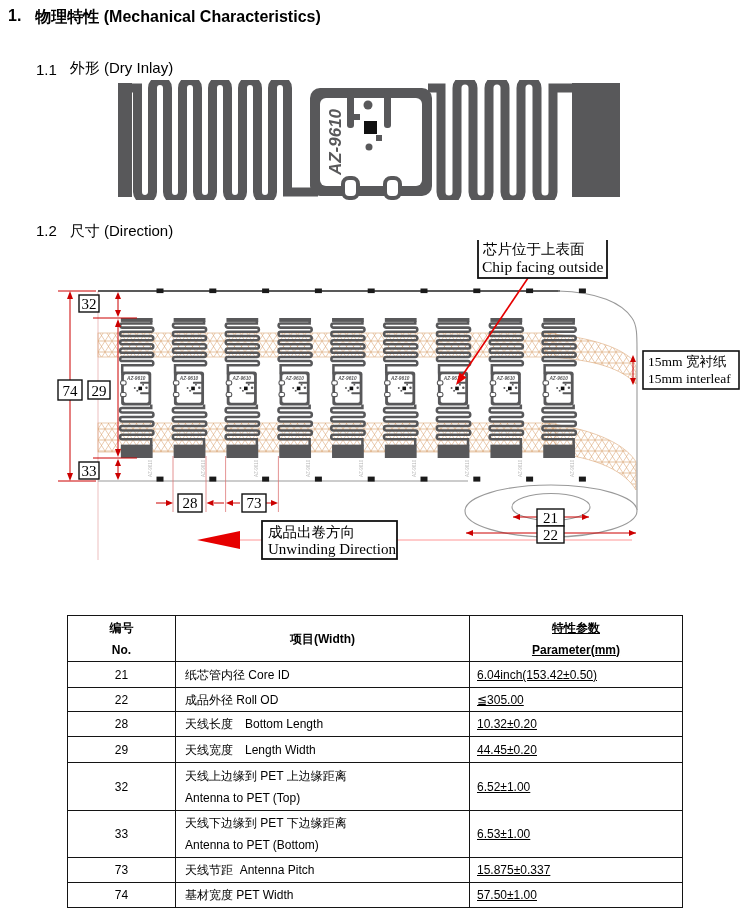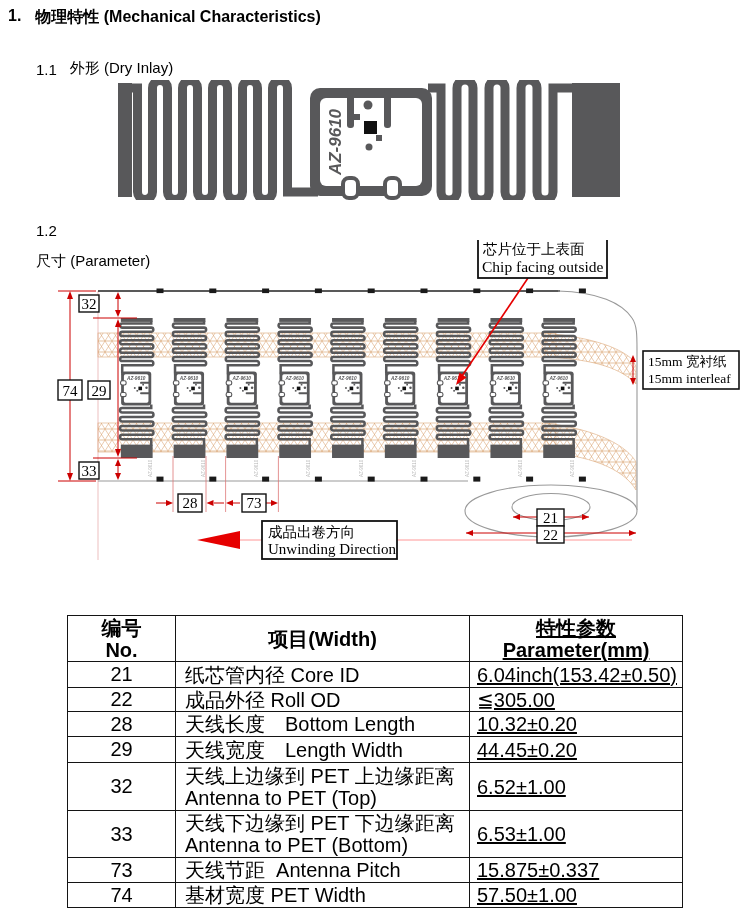--- a/index.html
+++ b/index.html
@@ -1,23 +1,23 @@
 <!DOCTYPE html>
 <html><head>
 <meta charset="utf-8">
 <style>
   html,body{margin:0;padding:0;background:#fff;}
   body{width:741px;height:921px;position:relative;font-family:"Liberation Sans",sans-serif;color:#000;overflow:hidden;}
   .abs{position:absolute;}
   .main-heading{left:8px;top:7px;font-size:16px;font-weight:bold;display:flex;gap:14px;}
   .sub-heading{left:36px;font-size:15px;display:flex;gap:13px;}
   #sub1{top:59px;align-items:flex-end;}
-  #sub2{top:222px;flex-direction:column;}
+  #sub2{top:222px;}
   
-  table.spec{position:absolute;left:67px;top:615px;width:615px;border-collapse:collapse;table-layout:fixed;font-size:20px;}
+  table.spec{position:absolute;left:67px;top:615px;width:615px;border-collapse:collapse;table-layout:fixed;font-size:12px;}
   table.spec td,table.spec th{border:1.8px solid #141414;padding:0;vertical-align:middle;font-weight:normal;}
   table.spec th{font-weight:bold;}
   .c-no{width:108px;text-align:center;}
   .c-item{width:294px;text-align:left;}
   .c-item .line{padding-left:9px;white-space:pre-wrap;line-height:22px;}
   .c-param{width:213px;text-align:left;}
   .c-param .line{padding-left:7px;white-space:pre-wrap;line-height:22px;text-decoration:underline;}
   .hdr .line{line-height:22px;text-align:center;padding-left:0;}
   svg text{font-family:"Liberation Serif",serif;}
   svg text.sans{font-family:"Liberation Sans",sans-serif;}
@@ -50,21 +50,21 @@
     <rect x="225" y="98" width="15" height="20" rx="6" fill="#ffffff" stroke="#58585a" stroke-width="4"></rect>
     <rect x="267" y="98" width="15" height="20" rx="6" fill="#ffffff" stroke="#58585a" stroke-width="4"></rect>
     <text transform="translate(219 62) rotate(-90)" text-anchor="middle" dominant-baseline="middle" font-size="17" font-style="italic" font-weight="bold" fill="#58585a" class="sans">AZ-9610</text>
     <path d="M 310 8 H 323 V 112 A 8 8 0 0 0 339 112 V 8 A 8 8 0 0 1 355 8 V 112 A 8 8 0 0 0 371 112 V 8 A 8 8 0 0 1 387 8 V 112 A 8 8 0 0 0 403 112 V 8 A 8 8 0 0 1 419 8 V 112 A 8 8 0 0 0 435 112 V 8 H 458" fill="none" stroke="#58585a" stroke-width="9"></path>
     <rect x="454" y="3" width="48" height="114" fill="#58585a"></rect>
   </g>
 </svg>
 
 <div class="abs sub-heading" id="sub2">
   <span>1.2</span>
-  <span>尺寸 (Parameter)</span>
+  <span>尺寸 (Direction)</span>
 </div>
 
 <svg class="abs" style="left:0;top:240px" width="741" height="360" viewBox="0 240 741 360">
   <defs>
     <pattern id="hatch" width="14" height="22" patternUnits="userSpaceOnUse">
       <path d="M0 0 H14 M0 11 H14 M0 22 H14" stroke="#dba878" stroke-width="0.7" fill="none"></path>
       <path d="M0 0 L14 22 M14 0 L0 22 M0 11 L7 0 M0 11 L7 22 M14 11 L7 0 M14 11 L7 22" stroke="#dba878" stroke-width="0.6" fill="none"></path>
     </pattern>
   </defs>
 

